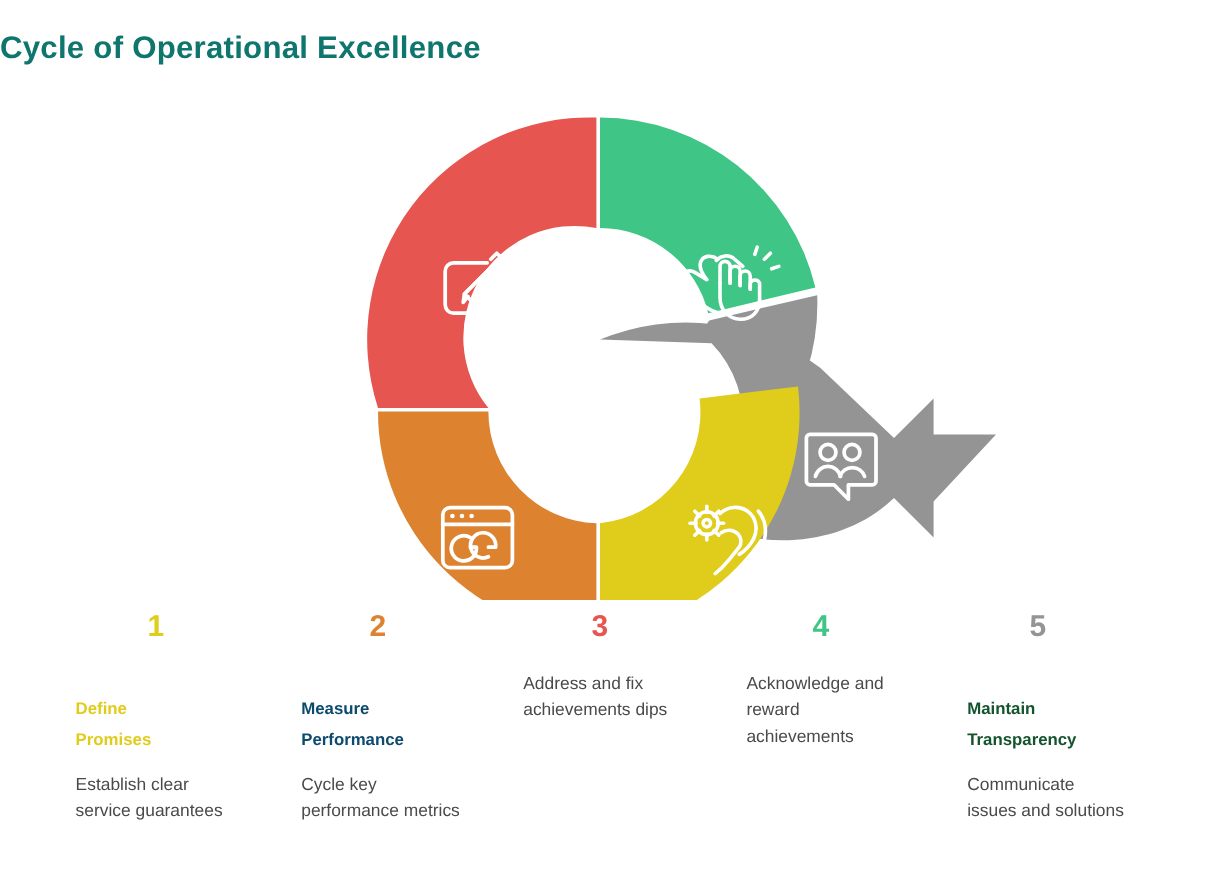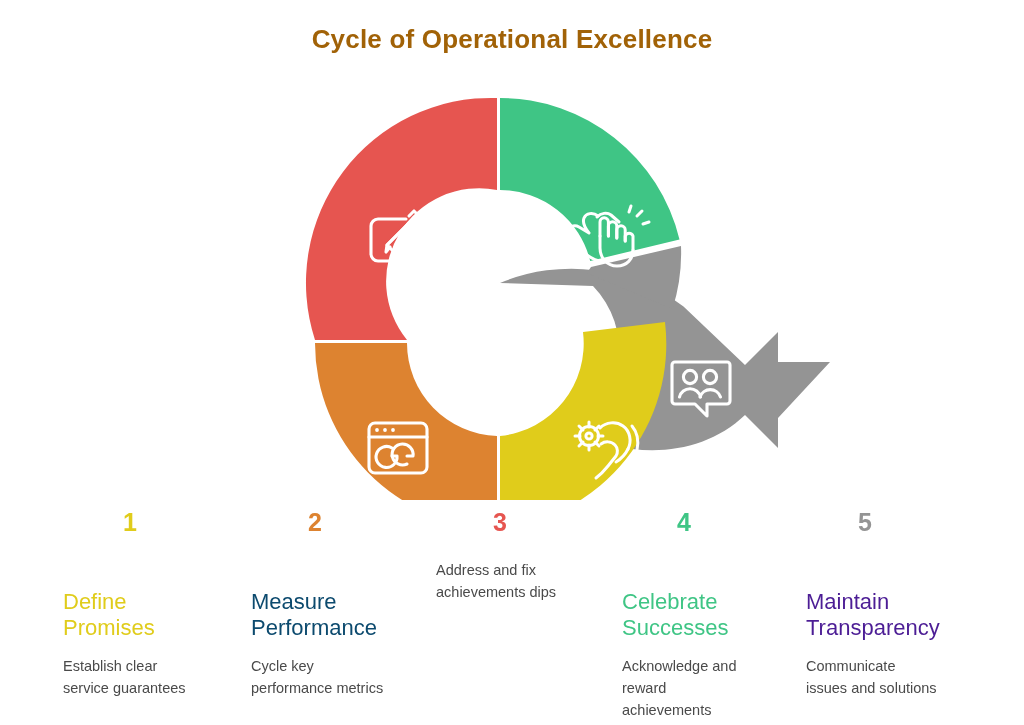--- a/index.html
+++ b/index.html
@@ -14,24 +14,23 @@
     position: relative;
     overflow: hidden;
   }
 
   
   .title {
     position: absolute;
     top: 24px;
     left: 0;
     width: 1024px;
-    text-align: center;
     font-size: 26px;
     font-weight: bold;
-    color: #a16207;
+    color: #0f766e;
     letter-spacing: 0.2px;
   }
 
   
   .diagram {
     position: absolute;
     left: 0;
     top: 60px;
     width: 1024px;
     height: 440px;
@@ -67,23 +66,23 @@
     height: 40px;
     line-height: 34px;
   }
   .legend-col.c4 .legend-num { text-align: left; padding-left: 52px; box-sizing: border-box; }
   .legend-col.c0 .legend-num { text-align: left; padding-left: 60px; box-sizing: border-box; }
   .legend-col.c1 .legend-num { text-align: left; padding-left: 57px; box-sizing: border-box; }
   .legend-col.c2 .legend-num { text-align: left; padding-left: 57px; box-sizing: border-box; }
   .legend-col.c3 .legend-num { text-align: left; padding-left: 55px; box-sizing: border-box; }
 
   .legend-title {
-    margin-top: 44px;
-    font-size: 22px;
-    font-weight: normal;
+    margin-top: 32px;
+    font-size: 14px;
+    font-weight: bold;
     line-height: 26px;
   }
   .legend-desc {
     margin-top: 14px;
     font-size: 14.5px;
     line-height: 22px;
     color: #4a4a4a;
   }
 </style>
 </head>
@@ -245,34 +244,30 @@
   <div class="legend-col c2">
     <div class="legend-num" style="color:#E65550">3</div>
     <div class="legend-desc">
       <span>Address and fix</span><br>
       <span>achievements dips</span>
     </div>
   </div>
 
   <div class="legend-col c3">
     <div class="legend-num" style="color:#3FC585">4</div>
-    <div class="legend-title" style="color:#3FC585">
-      <span>Celebrate</span><br>
-      <span>Successes</span>
-    </div>
     <div class="legend-desc">
       <span>Acknowledge and</span><br>
       <span>reward</span><br>
       <span>achievements</span>
     </div>
   </div>
 
   <div class="legend-col c4">
     <div class="legend-num" style="color:#949494">5</div>
-    <div class="legend-title" style="color:#4c1d95">
+    <div class="legend-title" style="color:#14532d">
       <span>Maintain</span><br>
       <span>Transparency</span>
     </div>
     <div class="legend-desc">
       <span>Communicate</span><br>
       <span>issues and solutions</span>
     </div>
   </div>
 
 </div>

